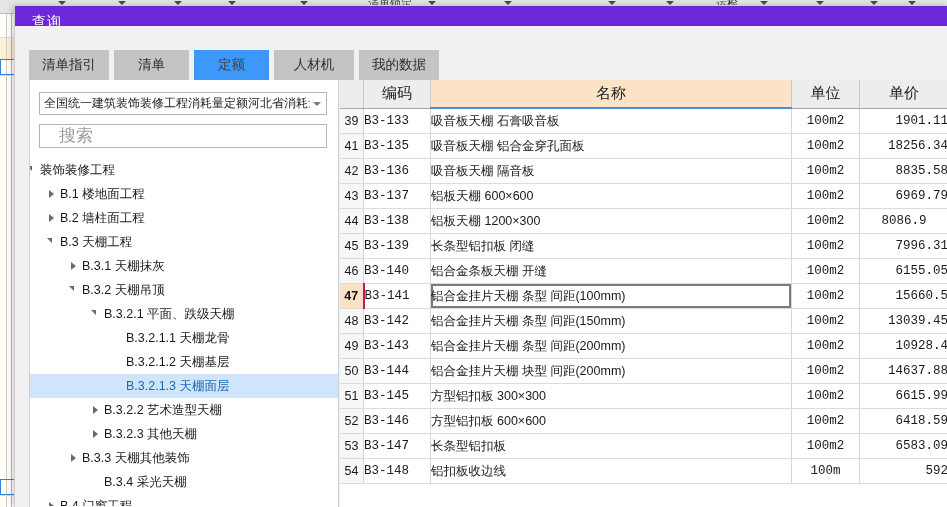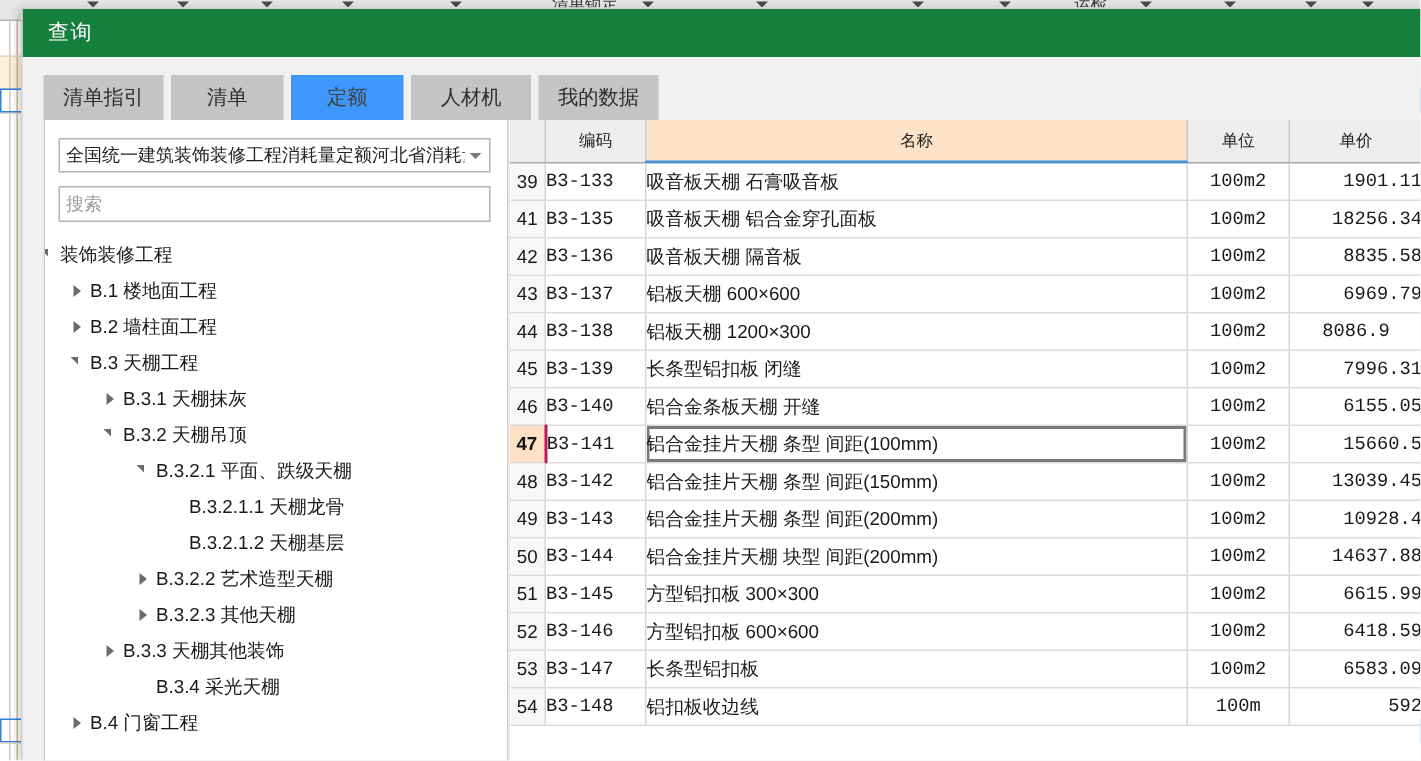--- a/index.html
+++ b/index.html
@@ -34,22 +34,22 @@
   .bg-bluerow{position:absolute;left:0;width:947px;height:16px;border:1px solid #1d6fd0;box-sizing:border-box;}
 
   
   .dialog{
     position:absolute;left:14px;top:5px;width:933px;height:502px;
     background:#f1f1f1;border:1px solid #cfcfcf;border-right:none;border-bottom:none;
     box-shadow:-2px 0 6px rgba(0,0,0,.18);
     box-sizing:border-box;overflow:hidden;
   }
   .dlg-title{
-    position:absolute;left:0;top:0;width:933px;height:32px;
-    background:#15803d;
+    position:absolute;left:0;top:0;width:933px;height:20px;
+    background:#6d28d9;
     text-align:center;
   }
   .dlg-title .t{
     position:absolute;left:17px;top:7px;
     color:#ffffff;font-size:14px;letter-spacing:1px;
   }
 
   
   .tabs{position:absolute;left:14px;top:44px;height:30px;}
   .tab{
@@ -76,21 +76,21 @@
   }
   .combo .ctext{position:absolute;left:4px;top:0;right:16px;overflow:hidden;text-overflow:clip;white-space:nowrap;}
   .combo .carr{
     position:absolute;right:5px;top:9px;width:0;height:0;
     border-left:4px solid transparent;border-right:4px solid transparent;
     border-top:4px solid #7a7a7a;
   }
   .search{
     position:absolute;left:9px;top:44px;width:288px;height:24px;
     border:1px solid #b5b5b5;background:#fff;box-sizing:border-box;
-    font-size:12px;line-height:22px;padding-left:4px;color:#222;
+    font-size:17px;line-height:22px;padding-left:19px;color:#222;
     outline:none;font-family:inherit;
   }
   .search::placeholder{color:#9b9b9b;}
 
   .tree{position:absolute;left:0;top:78px;width:308px;height:348px;overflow:hidden;}
   .tnode{
     position:relative;height:24px;line-height:24px;
     font-size:12.5px;color:#1a1a1a;white-space:nowrap;cursor:default;
   }
   .tnode.sel{background:#cfe5fb;color:#1b67b8;}
@@ -115,21 +115,21 @@
 
   
   .tablewrap{
     position:absolute;left:325px;top:74px;width:608px;height:433px;
     background:#ffffff;overflow:hidden;
   }
   table.grid{border-collapse:collapse;width:608px;table-layout:fixed;}
   table.grid th{
     height:25px;background:#ededed;
     border-right:1px solid #c8c8c8;border-bottom:1px solid #a8a8a8;
-    font-weight:normal;font-size:11px;color:#222;
+    font-weight:normal;font-size:15px;color:#222;
   }
   table.grid th.namecol{background:#fce3c7;border-bottom:2px solid #4a90d9;}
   table.grid th.rn{background:#ededed;}
   table.grid td{
     height:24px;
     border-right:1px solid #d6d6d6;border-bottom:1px solid #dcdcdc;
     font-size:12.5px;color:#1a1a1a;
     overflow:hidden;white-space:nowrap;
     padding:0;
   }
@@ -240,20 +240,23 @@
               <i></i>
             </span>
             <span class="tlabel" style="left: 74px;">B.3.2.1 平面、跌级天棚</span>
           </div>
           <div class="tnode">
             <span class="tlabel" style="left: 96px;">B.3.2.1.1 天棚龙骨</span>
           </div>
           <div class="tnode">
             <span class="tlabel" style="left: 96px;">B.3.2.1.2 天棚基层</span>
           </div>
+          <div class="tnode sel">
+            <span class="tlabel" style="left: 96px;">B.3.2.1.3 天棚面层</span>
+          </div>
           <div class="tnode">
             <span class="tw closed" style="left: 60px;">
               <i></i>
             </span>
             <span class="tlabel" style="left: 74px;">B.3.2.2 艺术造型天棚</span>
           </div>
           <div class="tnode">
             <span class="tw closed" style="left: 60px;">
               <i></i>
             </span>

